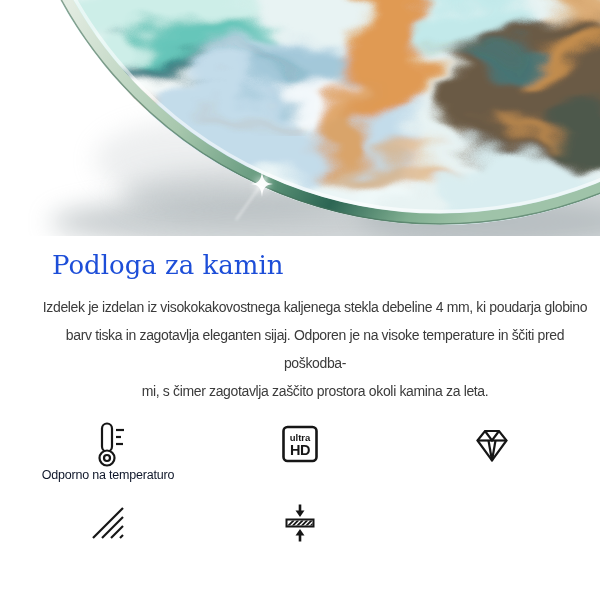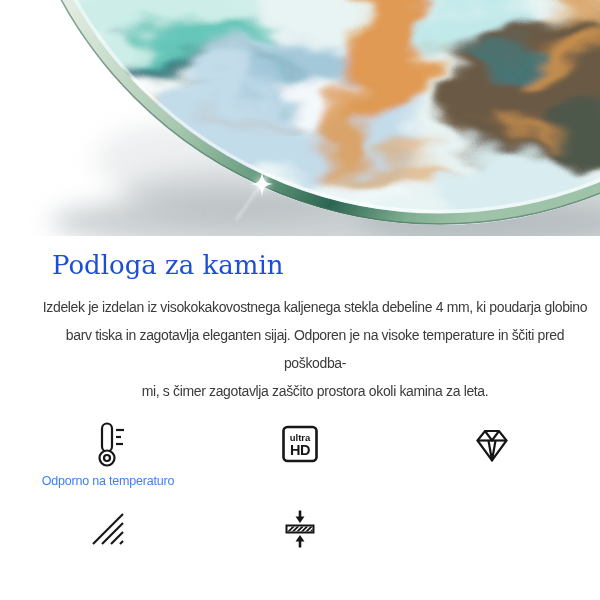--- a/index.html
+++ b/index.html
@@ -20,21 +20,21 @@
     margin:7px 0 0;padding:0 12px 0 42px;
     font-size:14px;line-height:28px;color:#3b3b3b;
     letter-spacing:-0.35px;white-space:pre-line;text-align:center;
   }
   .features{
     margin-top:15px;padding:0 12px;
     display:grid;grid-template-columns:1fr 1fr 1fr;row-gap:17px;
   }
   .feature{display:flex;flex-direction:column;align-items:center;}
   .iconbox{height:48px;display:flex;align-items:center;justify-content:flex-start;}
-  .flabel{margin-top:6px;font-size:12.5px;color:#3b82f6;letter-spacing:-0.2px;}
+  .flabel{font-size:12.5px;color:#0f172a;letter-spacing:-0.2px;}
   .icon{stroke:#161616;fill:none;stroke-width:2.2;}
   .hd-top{font-family:"Liberation Sans",sans-serif;font-size:9.5px;font-weight:700;fill:#161616;}
   .hd-bottom{font-family:"Liberation Sans",sans-serif;font-size:14.5px;font-weight:700;fill:#161616;letter-spacing:-0.5px;}
 </style>
 </head>
 <body>
 
 <div class="hero">
   <svg width="600" height="236" viewBox="0 0 600 236">
     <defs>

